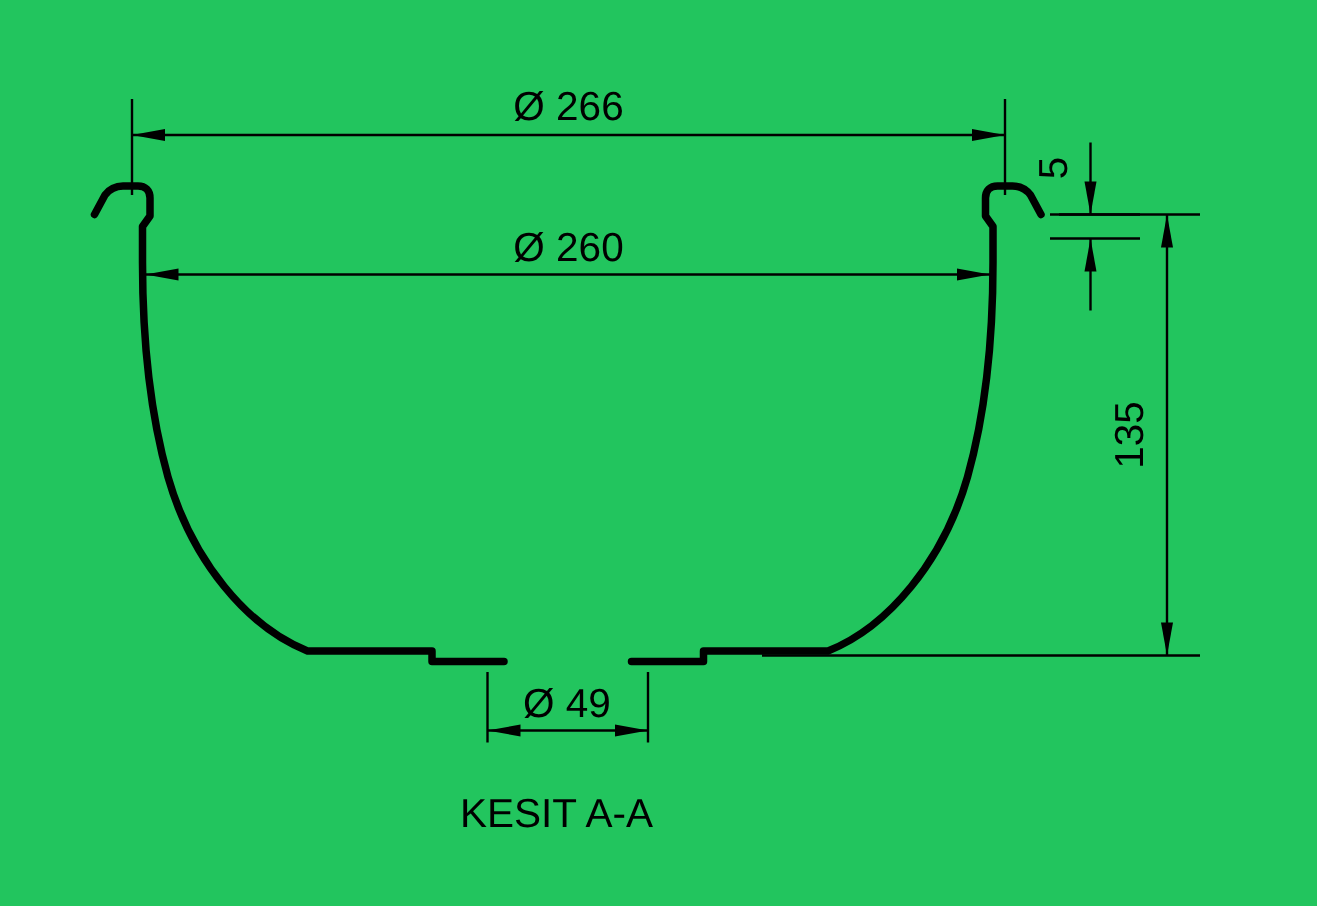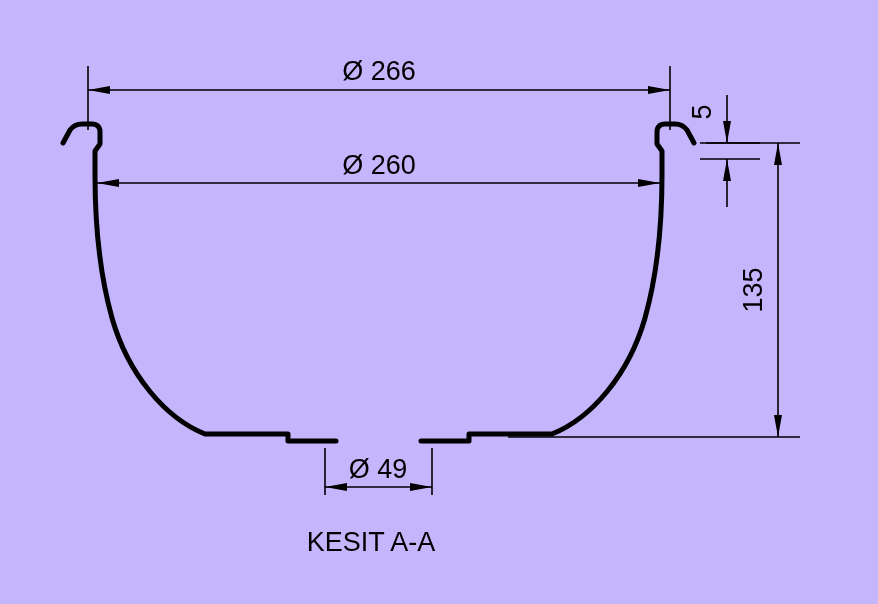--- a/index.html
+++ b/index.html
@@ -7,21 +7,21 @@
     padding: 0;
     background: #ffffff;
   }
   body {
     font-family: "Liberation Sans", sans-serif;
   }
   #drawing-canvas {
     position: relative;
     width: 878px;
     height: 604px;
-    background: #c4b5fd;
+    background: #22c55e;
     overflow: hidden;
   }
   #drawing-canvas svg {
     display: block;
   }
   .dim-text {
     font-family: "Liberation Sans", sans-serif;
     font-size: 27px;
     fill: #000000;
   }

